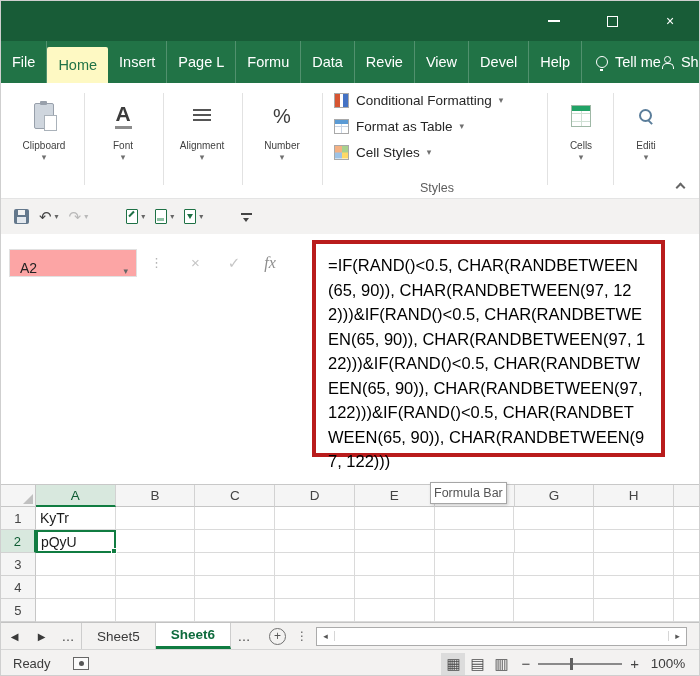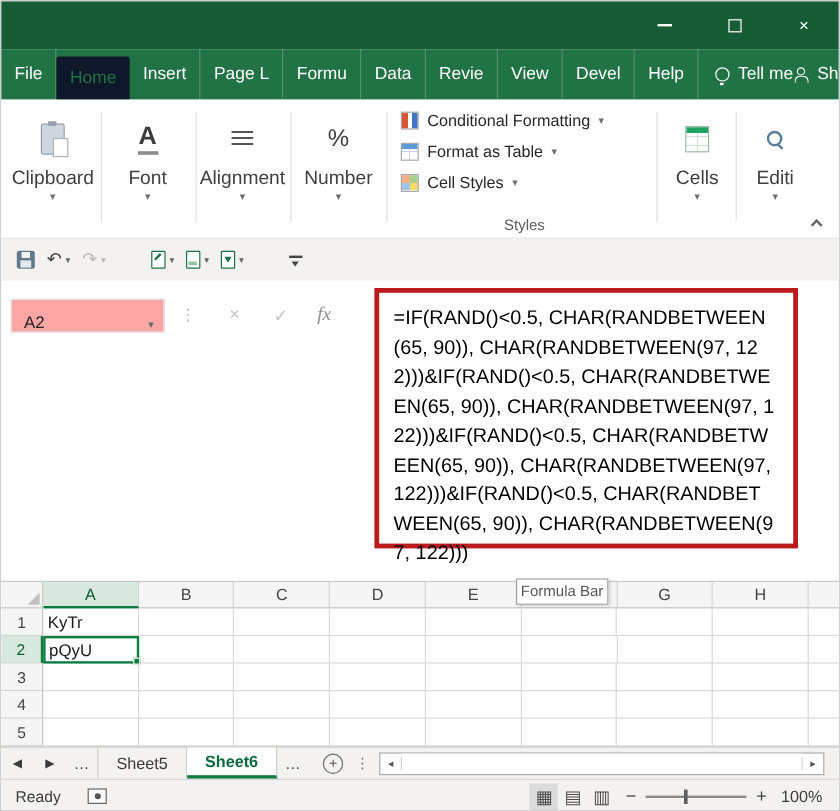--- a/index.html
+++ b/index.html
@@ -14,41 +14,41 @@
   .win-btn { width:58px; height:40px; display:flex; align-items:center; justify-content:center;
              color:#fff; font-size:14px; }
   .min-glyph { display:block; width:12px; border-top:2px solid #fff; }
   .max-glyph { display:block; width:11px; height:11px; border:1.5px solid #fff; }
 
   
   .menubar { position:absolute; top:40px; left:0; width:100%; height:42px; background:#217346;
              display:flex; align-items:stretch; color:#fff; font-size:14.5px; }
   .tab { display:flex; align-items:center; padding:0 11px; border-right:1px solid rgba(255,255,255,.22);
          white-space:nowrap; }
-  .tab.active { background:#0f172a; color:#217346; align-self:flex-end; height:36px;
+  .tab.active { background:#fef9c3; color:#217346; align-self:flex-end; height:36px;
                 border-radius:2px 2px 0 0; border-right:none; }
   .tellme { display:flex; align-items:center; gap:7px; margin-left:14px; white-space:nowrap; }
   .bulb { width:12px; height:12px; border:1.5px solid #fff; border-radius:50%; position:relative; }
   .bulb::after { content:""; position:absolute; left:3px; bottom:-4px; width:3px; height:3px;
                  border-bottom:2px solid #fff; }
   .share { display:flex; align-items:center; gap:7px; margin-left:auto; margin-right:18px; }
   .person { width:13px; height:13px; position:relative; }
   .person::before { content:""; position:absolute; top:0; left:3.5px; width:5px; height:5px;
                     border:1.5px solid #fff; border-radius:50%; }
   .person::after { content:""; position:absolute; bottom:0; left:1px; width:10px; height:5px;
                    border:1.5px solid #fff; border-bottom:none; border-radius:5px 5px 0 0; }
 
   
   .ribbon { position:absolute; top:82px; left:0; width:100%; height:116px; background:#fff;
             border-bottom:1px solid #e4e4e4; }
   .vsep { position:absolute; top:10px; width:1px; height:92px; background:#e2e2e2; }
   .rgroup { position:absolute; top:6px; height:104px; display:flex; flex-direction:column;
             align-items:center; }
   .gicon { margin-top:8px; height:38px; display:flex; align-items:center; justify-content:center; }
-  .glabel { margin-top:5px; font-size:16px; color:#3f3f3f; }
+  .glabel { margin-top:5px; font-size:10px; color:#3f3f3f; }
   .gchev { margin-top:1px; font-size:9px; color:#707070; }
 
   .clipboard-icon { width:20px; height:26px; border:1.5px solid #98a0ab; background:#cfd6de;
                     border-radius:2px; position:relative; }
   .clipboard-icon::before { content:""; position:absolute; top:-3px; left:5px; width:7px; height:4px;
                             background:#98a0ab; border-radius:1px; }
   .clip-page { position:absolute; right:-4px; bottom:-3px; width:13px; height:16px; background:#fff;
                border:1px solid #aab2ba; }
   .font-icon { flex-direction:column; }
   .font-a { font-size:21px; font-weight:bold; color:#3b3b3b; line-height:22px; }

